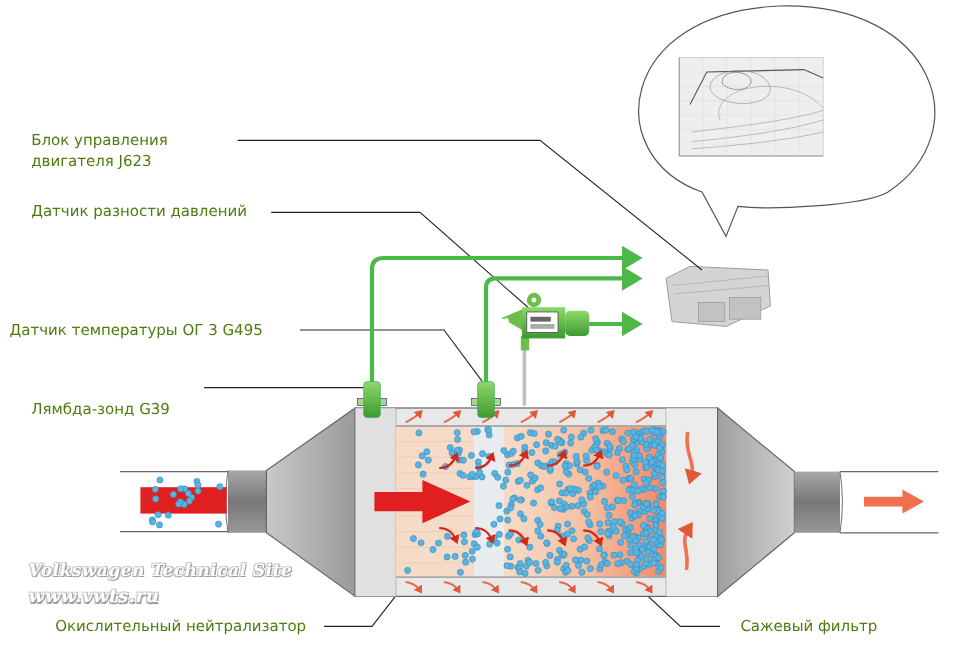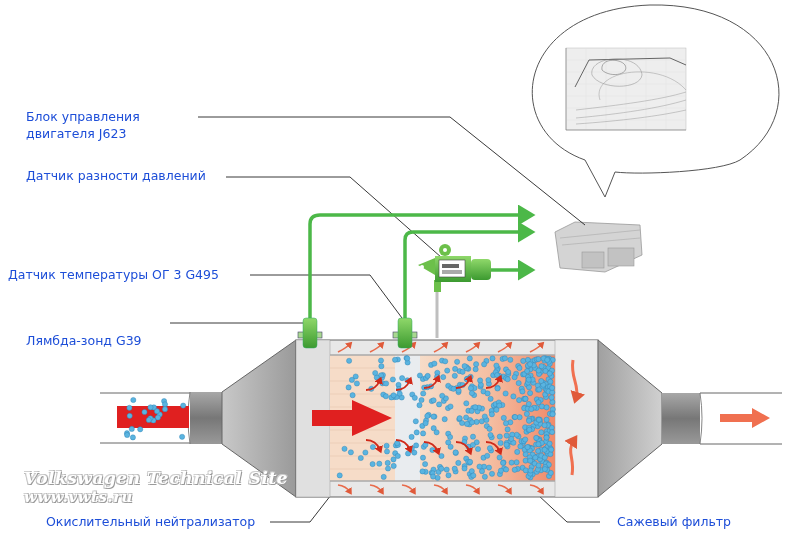--- a/index.html
+++ b/index.html
@@ -1,20 +1,20 @@
 <!DOCTYPE html>
 <html><head>
 <meta charset="utf-8">
 <style>
   html,body{margin:0;padding:0;background:#fff;}
   body{width:800px;height:549px;position:relative;overflow:hidden;font-family:"DejaVu Sans","Liberation Sans",sans-serif;}
   #scene{position:absolute;left:0;top:0;width:800px;height:549px;}
-  .lbl{position:absolute;font-size:12.5px;color:#1d4ed8;line-height:17px;white-space:nowrap;}
+  .lbl{position:absolute;font-size:12.5px;color:#4d7c0f;line-height:17px;white-space:nowrap;}
   .wm{position:absolute;font-family:"DejaVu Serif","Liberation Serif",serif;font-weight:bold;font-style:italic;color:#fff;
-      text-shadow:1px 1px 0 #9a9a9a,-1px -1px 0 #d0d0d0,1px -1px 0 #bbb,-1px 1px 0 #bbb;font-size:17px;letter-spacing:0.5px;}
+      text-shadow:1px 1px 0 #9a9a9a,-1px -1px 0 #d0d0d0,1px -1px 0 #bbb,-1px 1px 0 #bbb;font-size:14px;letter-spacing:0.5px;}
 </style>
 </head>
 <body>
 
 <svg id="scene" viewBox="0 0 800 549" xmlns="http://www.w3.org/2000/svg">
   <defs>
     <linearGradient id="coneL" x1="0" y1="0" x2="1" y2="0">
       <stop offset="0" stop-color="#c8c8c8"></stop>
         <stop offset="1" stop-color="#9a9a9a"></stop>
     </linearGradient>

